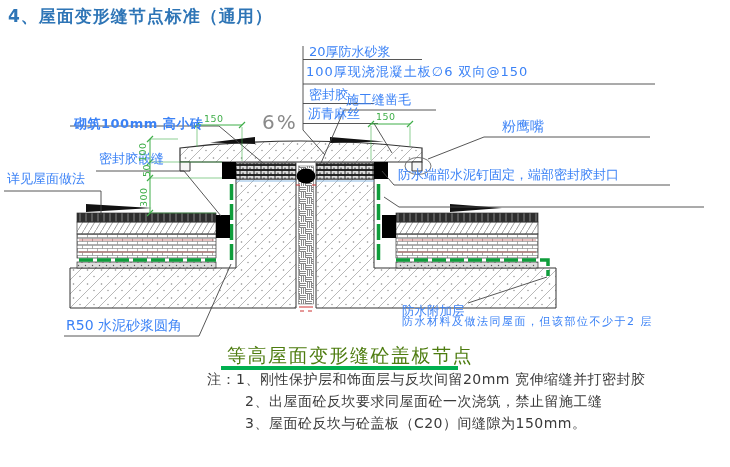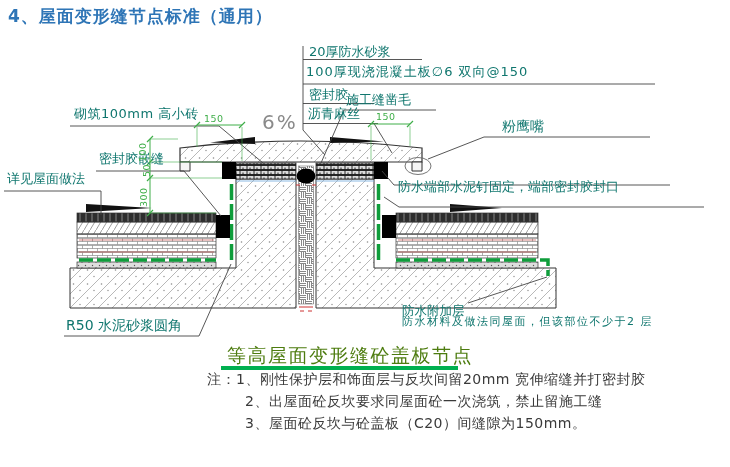--- a/index.html
+++ b/index.html
@@ -5,21 +5,21 @@
   html,body{margin:0;padding:0;background:#fff;}
   #stage{
     position:relative;width:730px;height:444px;background:#ffffff;overflow:hidden;
     font-family:"DejaVu Sans","Liberation Sans",sans-serif;
   }
   #title{
     position:absolute;left:8px;top:5px;font-size:17px;font-weight:bold;
     color:#2e75b6;letter-spacing:1px;white-space:nowrap;
   }
   svg{position:absolute;left:0;top:0;}
-  .lbl{position:absolute;font-size:13px;color:#0f766e;white-space:nowrap;line-height:1.1;}
+  .lbl{position:absolute;font-size:13px;color:#3b82f6;white-space:nowrap;line-height:1.1;}
   .dim{position:absolute;font-size:9.5px;color:#3fae49;white-space:nowrap;letter-spacing:.5px;line-height:1;}
   .dim.v{transform:rotate(-90deg);transform-origin:left top;}
   .slope{position:absolute;font-size:20px;color:#8a8a8a;letter-spacing:2px;}
   #caption{position:absolute;left:227px;top:343px;font-size:19px;color:#4d7c0f;letter-spacing:1.5px;white-space:nowrap;}
   #caption-bar{position:absolute;left:221px;top:366px;width:237px;height:3.5px;background:#00b050;}
   .note{position:absolute;font-size:14px;color:#3a3a3a;white-space:nowrap;letter-spacing:.5px;}
 </style>
 </head>
 <body>
 
@@ -148,25 +148,25 @@
       <path d="M150,139 H178 M150,162 H222 M150,178 H222 M150,213 H216" stroke-width="0.6"></path>
     </g>
   </svg>
 
   <div class="lbl" style="left:309px;top:45px;">20厚防水砂浆</div>
   <div class="lbl" style="left:306px;top:65px;letter-spacing:1px;">100厚现浇混凝土板∅6 双向@150</div>
   <div class="lbl" style="left:309px;top:88px;">密封胶</div>
   <div class="lbl" style="left:308px;top:107px;">沥青麻丝</div>
   <div class="lbl" style="left:346px;top:93px;">施工缝凿毛</div>
   <div class="lbl" style="left:502px;top:119px;font-size:14px;">粉鹰嘴</div>
-  <div class="lbl" style="left:74px;top:107px;letter-spacing:.5px;">砌筑100mm 高小砖</div>
+  <div class="lbl" style="left:74px;top:117px;letter-spacing:.5px;font-weight:bold;">砌筑100mm 高小砖</div>
   <div class="slope" style="left:262px;top:110px;">6%</div>
   <div class="lbl" style="left:99px;top:152px;">密封胶嵌缝</div>
   <div class="lbl" style="left:7px;top:172px;">详见屋面做法</div>
-  <div class="lbl" style="left:398px;top:180px;">防水端部水泥钉固定，端部密封胶封口</div>
+  <div class="lbl" style="left:398px;top:168px;">防水端部水泥钉固定，端部密封胶封口</div>
   <div class="lbl" style="left:402px;top:304px;font-size:12.5px;">防水附加层</div>
   <div class="lbl" style="left:402px;top:316px;font-size:11px;letter-spacing:1.5px;">防水材料及做法同屋面，但该部位不少于2 层</div>
   <div class="lbl" style="left:66px;top:318px;font-size:14px;">R50 水泥砂浆圆角</div>
 
   <div class="dim" style="left:204px;top:114px;">150</div>
   <div class="dim" style="left:376px;top:112px;">150</div>
   <div class="dim v" style="left:138px;top:162px;">100</div>
   <div class="dim v" style="left:142px;top:177px;">50</div>
   <div class="dim v" style="left:139px;top:207px;">300</div>
 

